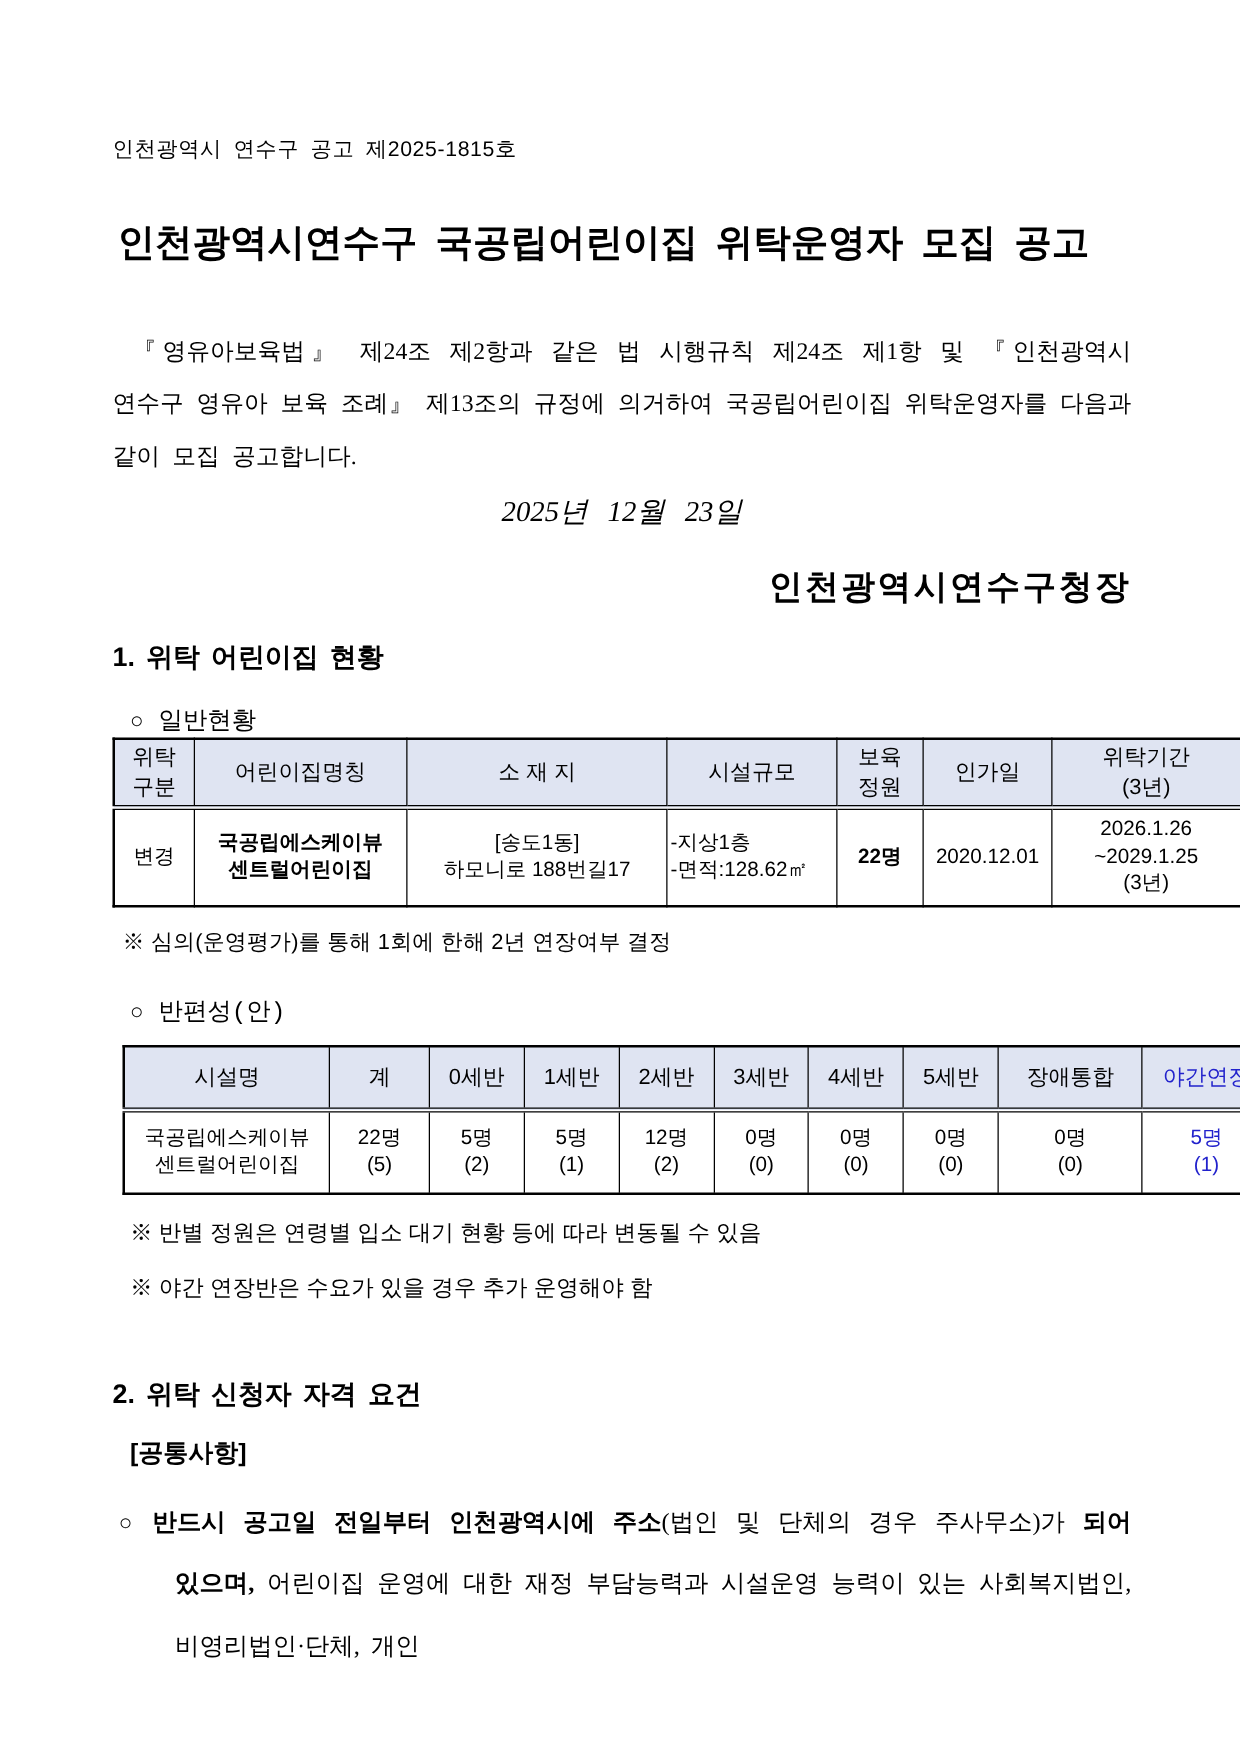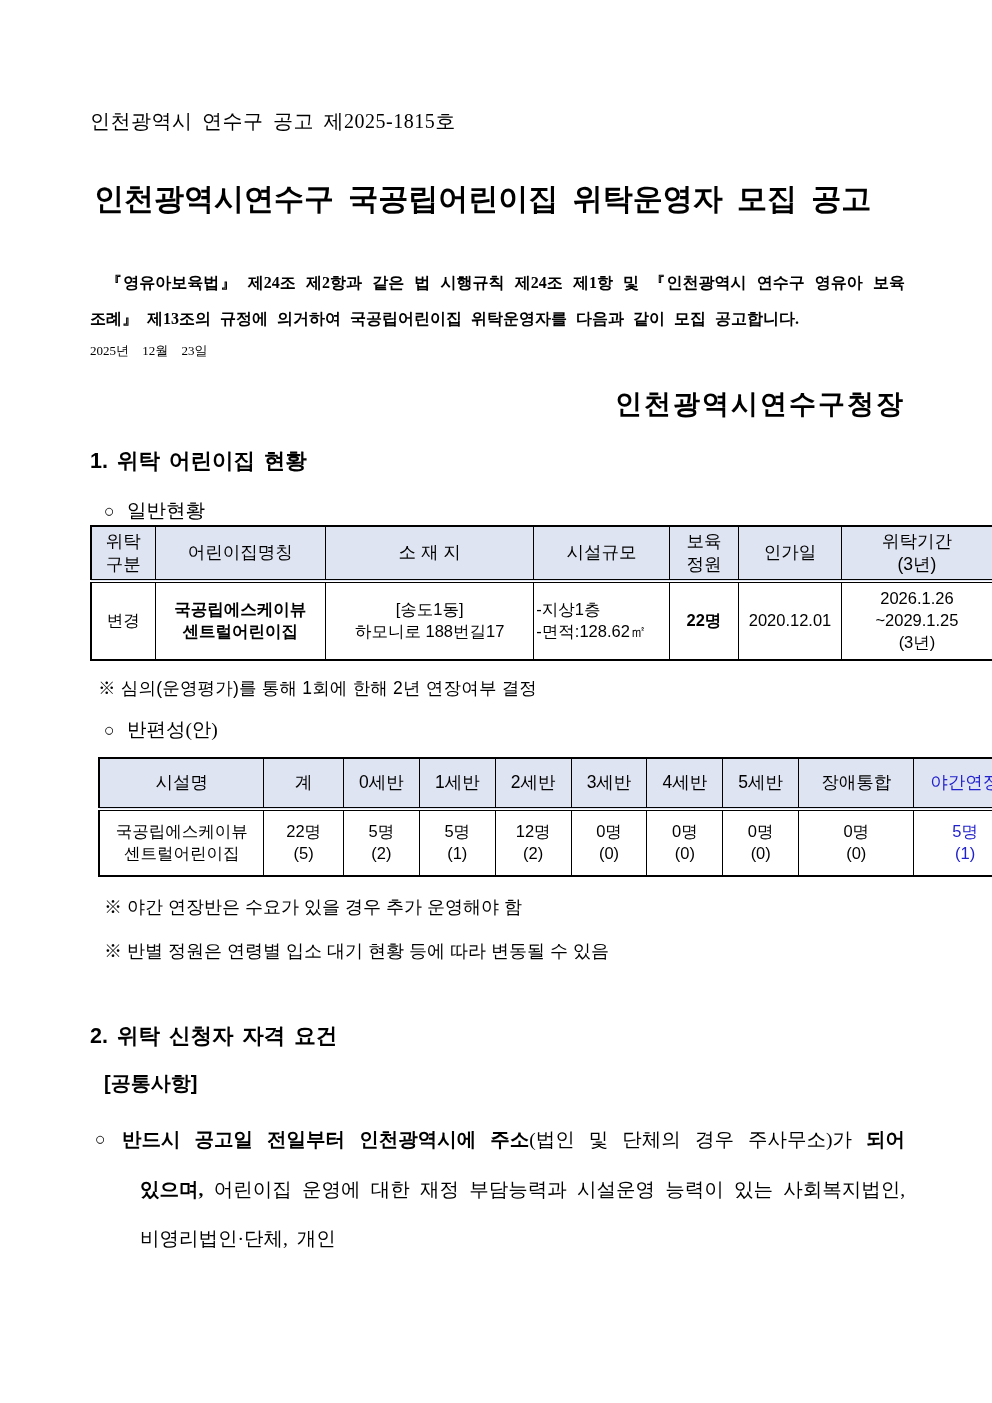--- a/index.html
+++ b/index.html
@@ -5,27 +5,27 @@
   :root{
     --accent-blue:#2222CC;
     --table-header-bg:#DFE4F2;
   }
   html,body{margin:0;padding:0;background:#ffffff;}
   body{width:992px;height:1403px;overflow:hidden;
        font-family:"Liberation Serif",serif;color:#000;}
   .page{position:relative;box-sizing:border-box;width:992px;height:1403px;
         padding:108px 87px 0 90px;background:#fff;}
 
-  .notice-no{font-size:20px;letter-spacing:0.5px;word-spacing:4px;
-             font-family:Liberation Serif, serif;}
+  .notice-no{font-size:17px;letter-spacing:0.5px;word-spacing:4px;
+             font-family:Liberation Sans, sans-serif;}
   .title{margin:46px 0 0 4px;font-size:30px;font-weight:bold;line-height:1.2;
          font-family:Liberation Sans, sans-serif;letter-spacing:0px;word-spacing:6px;}
-  .intro{margin:48px 0 0 0;font-size:16px;line-height:2.22;text-align:justify;
-         text-indent:16px;word-break:keep-all;word-spacing:5px;font-weight:bold;}
-  .date-line{margin-top:6px;text-align:left;font-size:13px;word-spacing:10px;}
+  .intro{margin:48px 0 0 0;font-size:19px;line-height:2.22;text-align:justify;
+         text-indent:16px;word-break:keep-all;word-spacing:5px;}
+  .date-line{margin-top:6px;text-align:center;font-size:23px;word-spacing:10px;font-style:italic;}
   .signer{margin-top:26px;text-align:right;font-size:27px;font-weight:bold;
           letter-spacing:2px;}
 
   .sec-heading{margin:24px 0 0 0;font-size:21.5px;font-weight:bold;
                font-family:"Liberation Sans",sans-serif;word-spacing:3px;}
   .sec-heading.s2{margin-top:58px;}
   .bullet-line{margin:22px 0 0 14px;font-size:19.5px;
                font-family:"Liberation Serif",serif;}
   .bullet-line .circ{margin-right:12px;font-size:18px;}
 
@@ -119,21 +119,21 @@
         <td>2020.12.01</td>
         <td class="pre">2026.1.26
 ~2029.1.25
 (3년)</td>
       </tr>
     </tbody>
   </table>
 
   <div class="note">※ 심의(운영평가)를 통해 1회에 한해 2년 연장여부 결정</div>
 
-  <div class="bullet-line" style="margin-top:16px;">
+  <div class="bullet-line" style="margin-top:30px;font-family:Liberation Mono, monospace;">
     <span class="circ">○</span><span>반편성(안)</span>
   </div>
 
   <table class="tbl2">
     <colgroup>
       <col style="width:17.6%">
         <col style="width:8.5%">
         <col style="width:8.1%">
       <col style="width:8.1%">
         <col style="width:8.1%">
@@ -176,22 +176,22 @@
         <td class="pre">0명
 (0)</td>
         <td class="pre">0명
 (0)</td>
         <td class="pre blue">5명
 (1)</td>
       </tr>
     </tbody>
   </table>
 
+  <div class="note2">※ 반별 정원은 연령별 입소 대기 현황 등에 따라 변동될 수 있음</div>
   <div class="note2">※ 야간 연장반은 수요가 있을 경우 추가 운영해야 함</div>
-  <div class="note2">※ 반별 정원은 연령별 입소 대기 현황 등에 따라 변동될 수 있음</div>
 
   <h2 class="sec-heading s2">2. 위탁 신청자 자격 요건</h2>
 
   <div class="subhead">[공통사항]</div>
 
   <div class="bullet-para">
     <span class="circ">○</span><span class="bold">반드시 공고일 전일부터 인천광역시에 주소</span><span>(법인 및 단체의 경우 주사무소)가 </span><span class="bold">되어 있으며,</span><span> 어린이집 운영에 대한 재정 부담능력과 시설운영 능력이 있는 사회복지법인, 비영리법인·단체, 개인</span>
   </div>
 
 </div>

